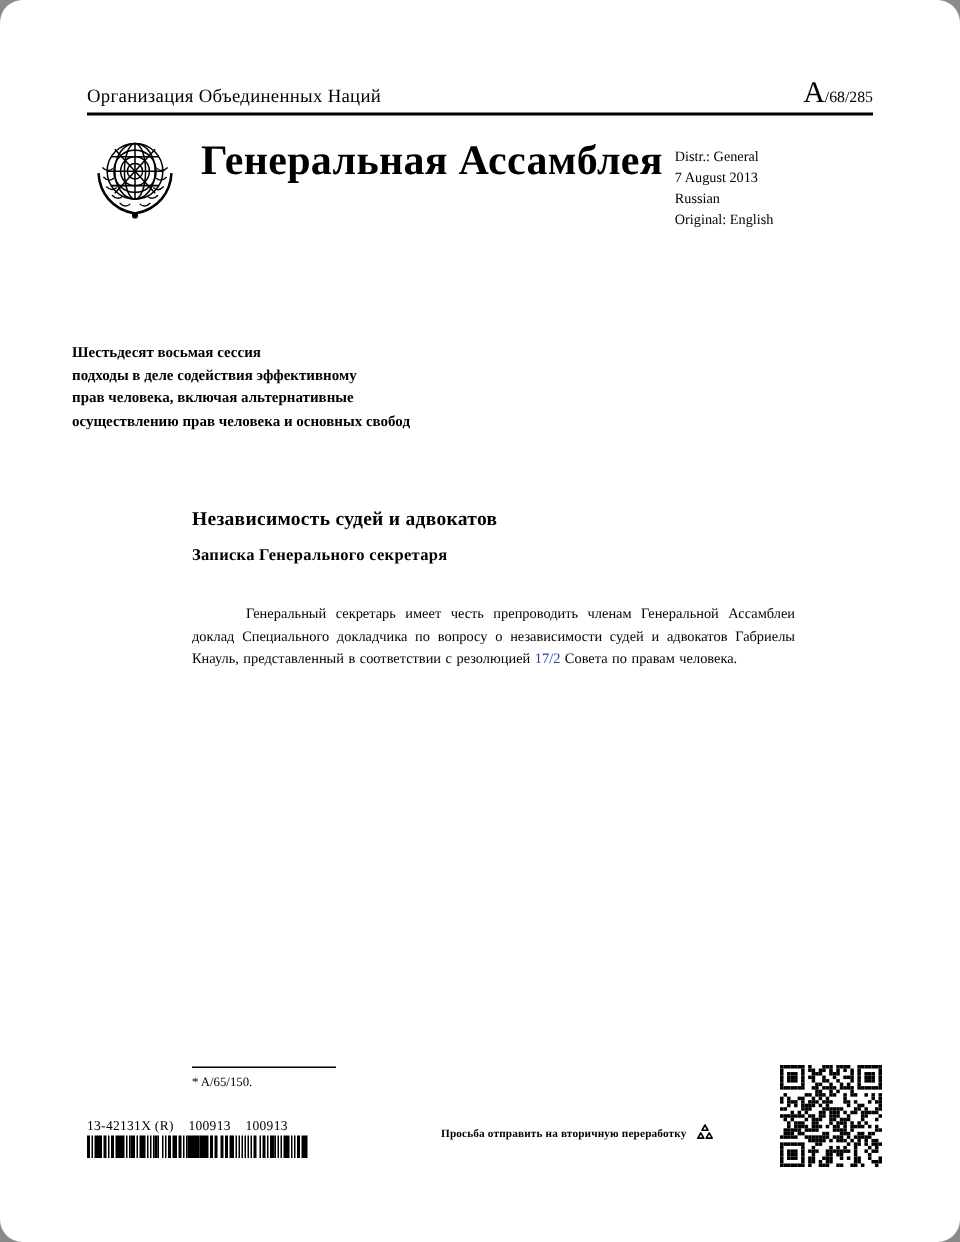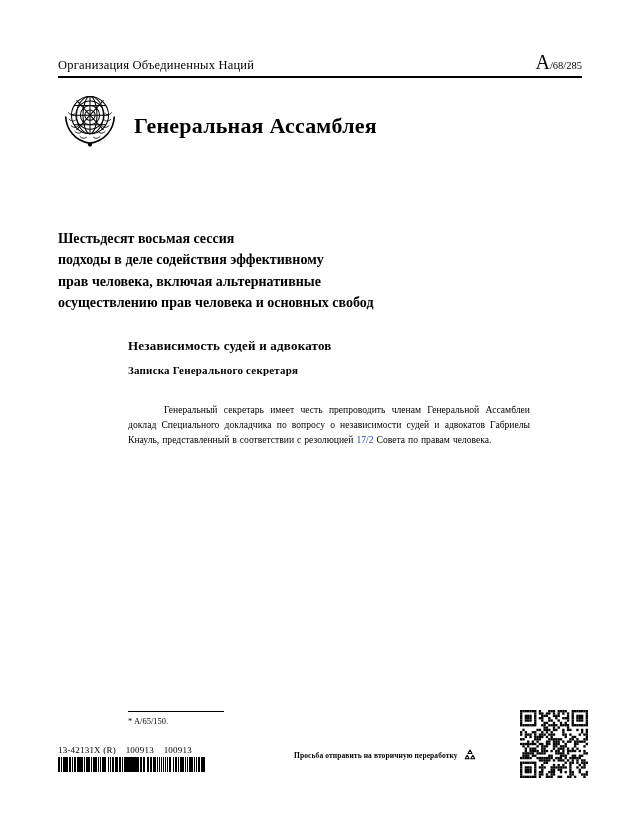--- a/index.html
+++ b/index.html
@@ -8,20 +8,21 @@
     background: #8a8a8a;
   }
   .page {
     position: relative;
     width: 640px;
     height: 828px;
     background: #ffffff;
     overflow: hidden;
     font-family: "Liberation Serif", "DejaVu Serif", serif;
     color: #000000;
+    border-radius: 15px;
   }
 
   
   .masthead {
     position: absolute;
     left: 58px;
     top: 52px;
     width: 524px;
   }
   .org-row {
@@ -55,44 +56,44 @@
     align-items: flex-start;
     margin-top: 7px;
   }
   .emblem {
     width: 64px;
     height: 64px;
     flex: 0 0 64px;
     margin-top: 2px;
   }
   .ga-title {
-    font-size: 22px;
+    font-size: 28px;
     font-weight: bold;
     margin-left: 12px;
-    margin-top: 28px;
+    margin-top: 8px;
     flex: 1 1 auto;
     letter-spacing: 0.2px;
     white-space: nowrap;
   }
   .distr {
     flex: 0 0 auto;
     margin-top: 14px;
     margin-left: 8px;
     width: 150px;
     font-size: 9.5px;
     line-height: 1.48;
   }
 
   
   .session-block {
     position: absolute;
-    left: 58px;
+    left: 48px;
     top: 228px;
     width: 330px;
-    font-size: 14px;
+    font-size: 10px;
     line-height: 1.52;
   }
   .session-block .b {
     font-weight: bold;
   }
   .session-block .plain {
     font-weight: normal;
   }
 
   
@@ -235,20 +236,26 @@
           <path d="M83 50 C79 54 75 54 72 51"></path>
           <path d="M80 60 C76 64 72 64 69 61"></path>
           <path d="M74 69 C70 73 66 73 63 70"></path>
           <path d="M66 77 C62 81 58 81 55 78"></path>
         </g>
         <circle cx="50" cy="90" r="3.2" fill="#000"></circle>
       </svg>
 
       <div class="ga-title">Генеральная Ассамблея</div>
 
+      <div class="distr">
+        <div>Distr.: General</div>
+        <div>7 August 2013</div>
+        <div>Russian</div>
+        <div>Original: English</div>
+      </div>
     </div>
   </div>
 
   <div class="session-block">
     <div class="b">Шестьдесят восьмая сессия</div>
     <div class="b">подходы в деле содействия эффективному</div>
     <div class="b">прав человека, включая альтернативные</div>
     <div class="b">осуществлению прав человека и основных свобод</div>
   </div>
 

